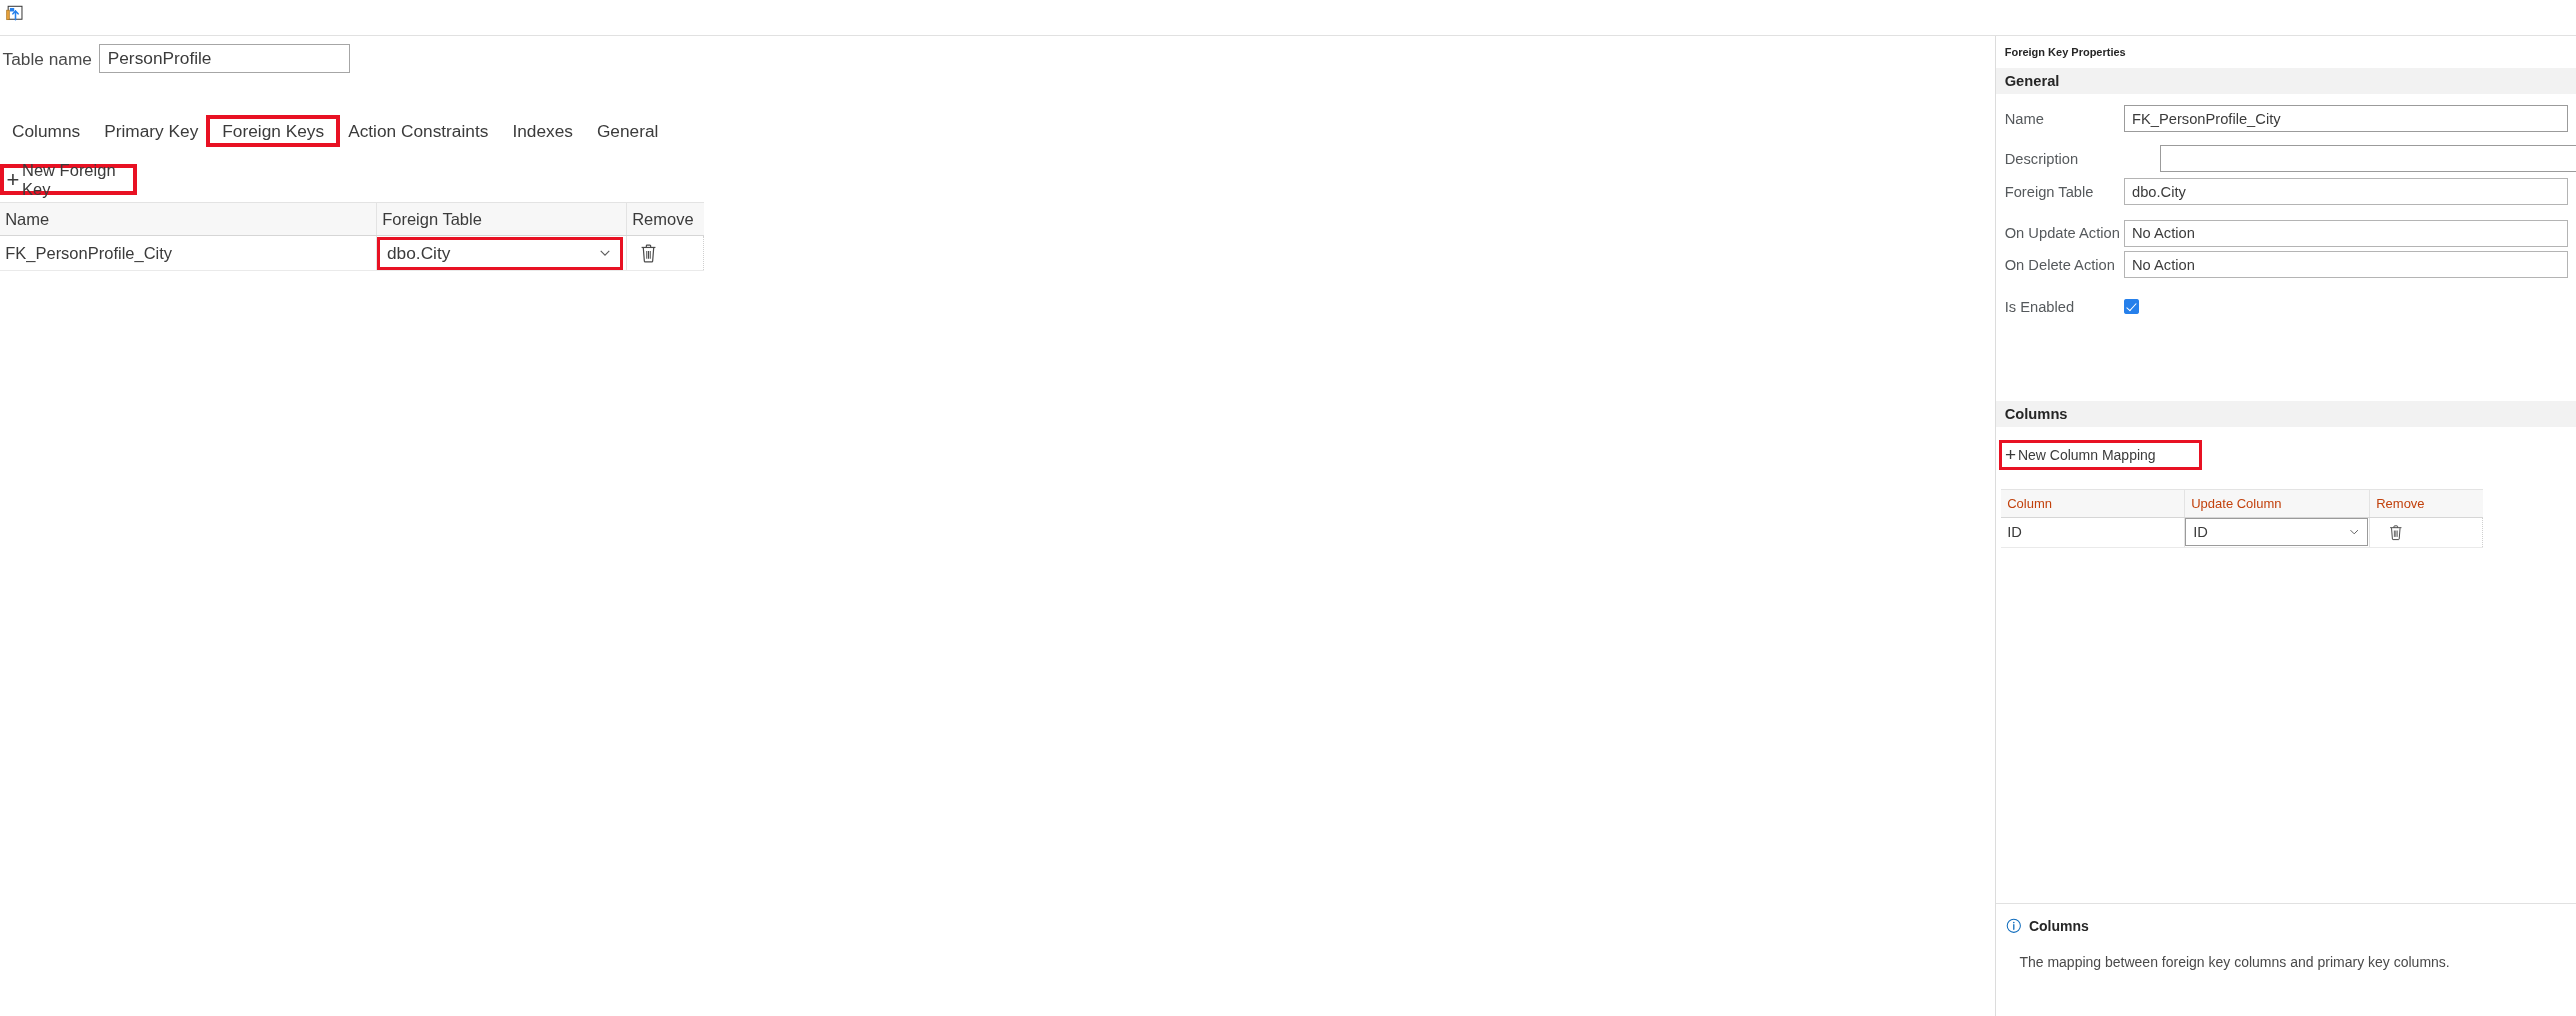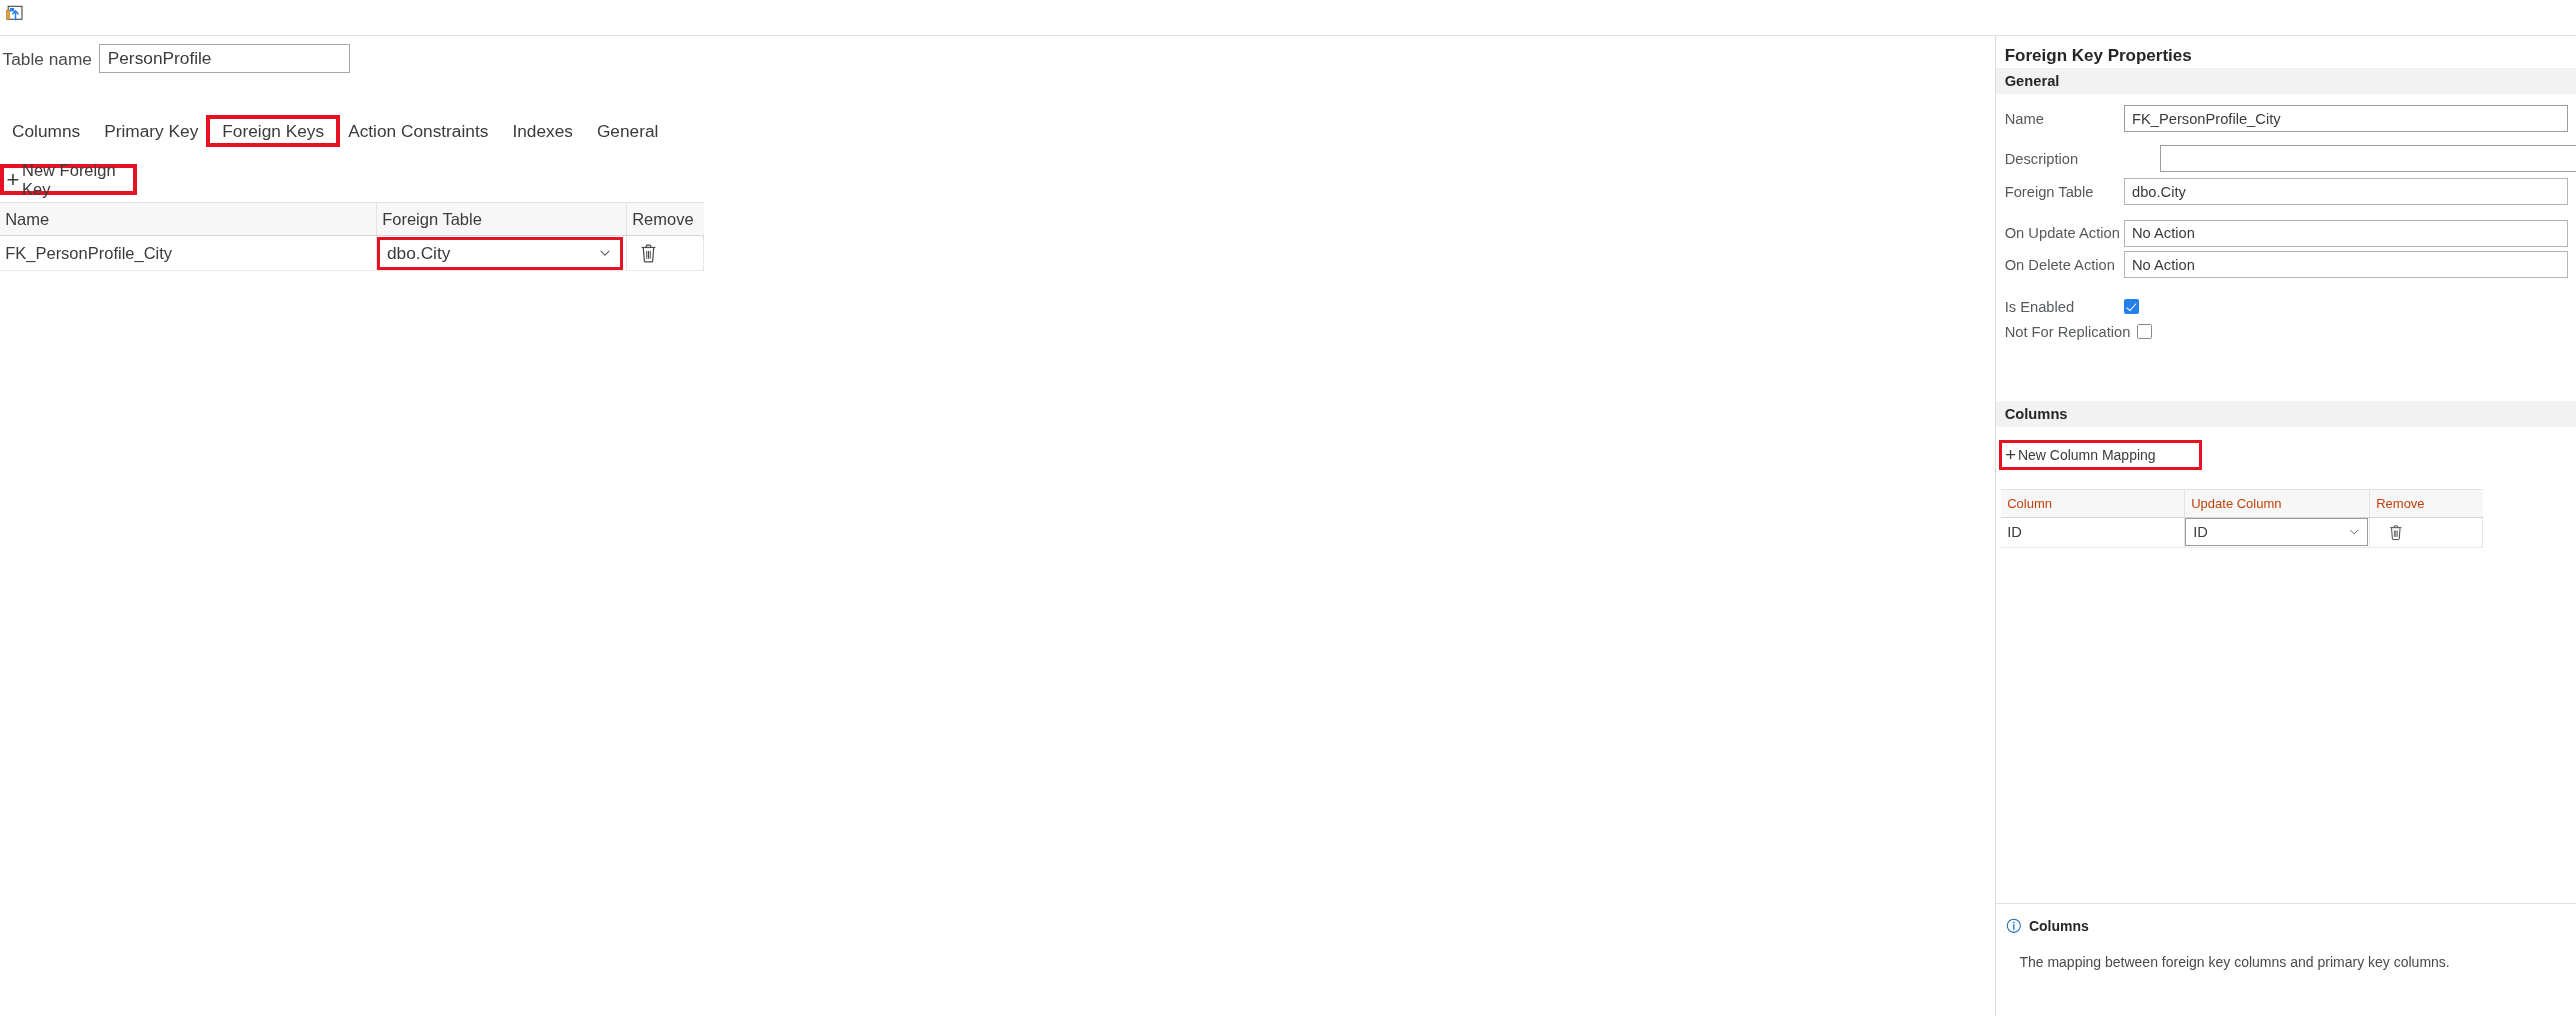--- a/index.html
+++ b/index.html
@@ -158,21 +158,21 @@
   
   .props-pane {
     position: absolute; left: 1995px; top: 36px;
     width: 581px; height: 981px;
     background: #ffffff;
     border-left: 0.9px solid #dcdcdc;
     overflow: hidden;
   }
   .props-title {
     position: absolute; left: 8.7px; top: 9.5px;
-    font-size: 17px; font-weight: bold; color: #262626;
+    font-size: 11px; font-weight: bold; color: #262626;
   }
   .section-head {
     position: absolute; left: 0;
     width: 581px; height: 26px;
     background: #f2f2f2;
     display: flex; align-items: center;
     padding-left: 8.7px;
     font-size: 14.7px; font-weight: bold; color: #262626;
   }
   #sec-general { top: 32px; }
@@ -401,24 +401,20 @@
     <div class="prop-row" style="top:215px; height:27px;">
       <span class="prop-label">On Delete Action</span>
       <input class="prop-input readonlyish" type="text" value="No Action" style="">
     </div>
 
     <div class="prop-row" style="top:253px; height:19px;margin-top:8px;">
       <span class="prop-label">Is Enabled</span>
       <span class="cb checked"></span>
     </div>
 
-    <div class="prop-row" style="top:286px; height:19px;">
-      <span class="prop-label-inline">Not For Replication</span>
-      <span class="cb"></span>
-    </div>
 
     <div class="section-head" id="sec-columns">Columns</div>
 
     <div class="ncm-wrap">
       <div class="ncm-btn">
         <span class="plus-glyph">+</span>
         <span>New Column Mapping</span>
       </div>
     </div>
 

